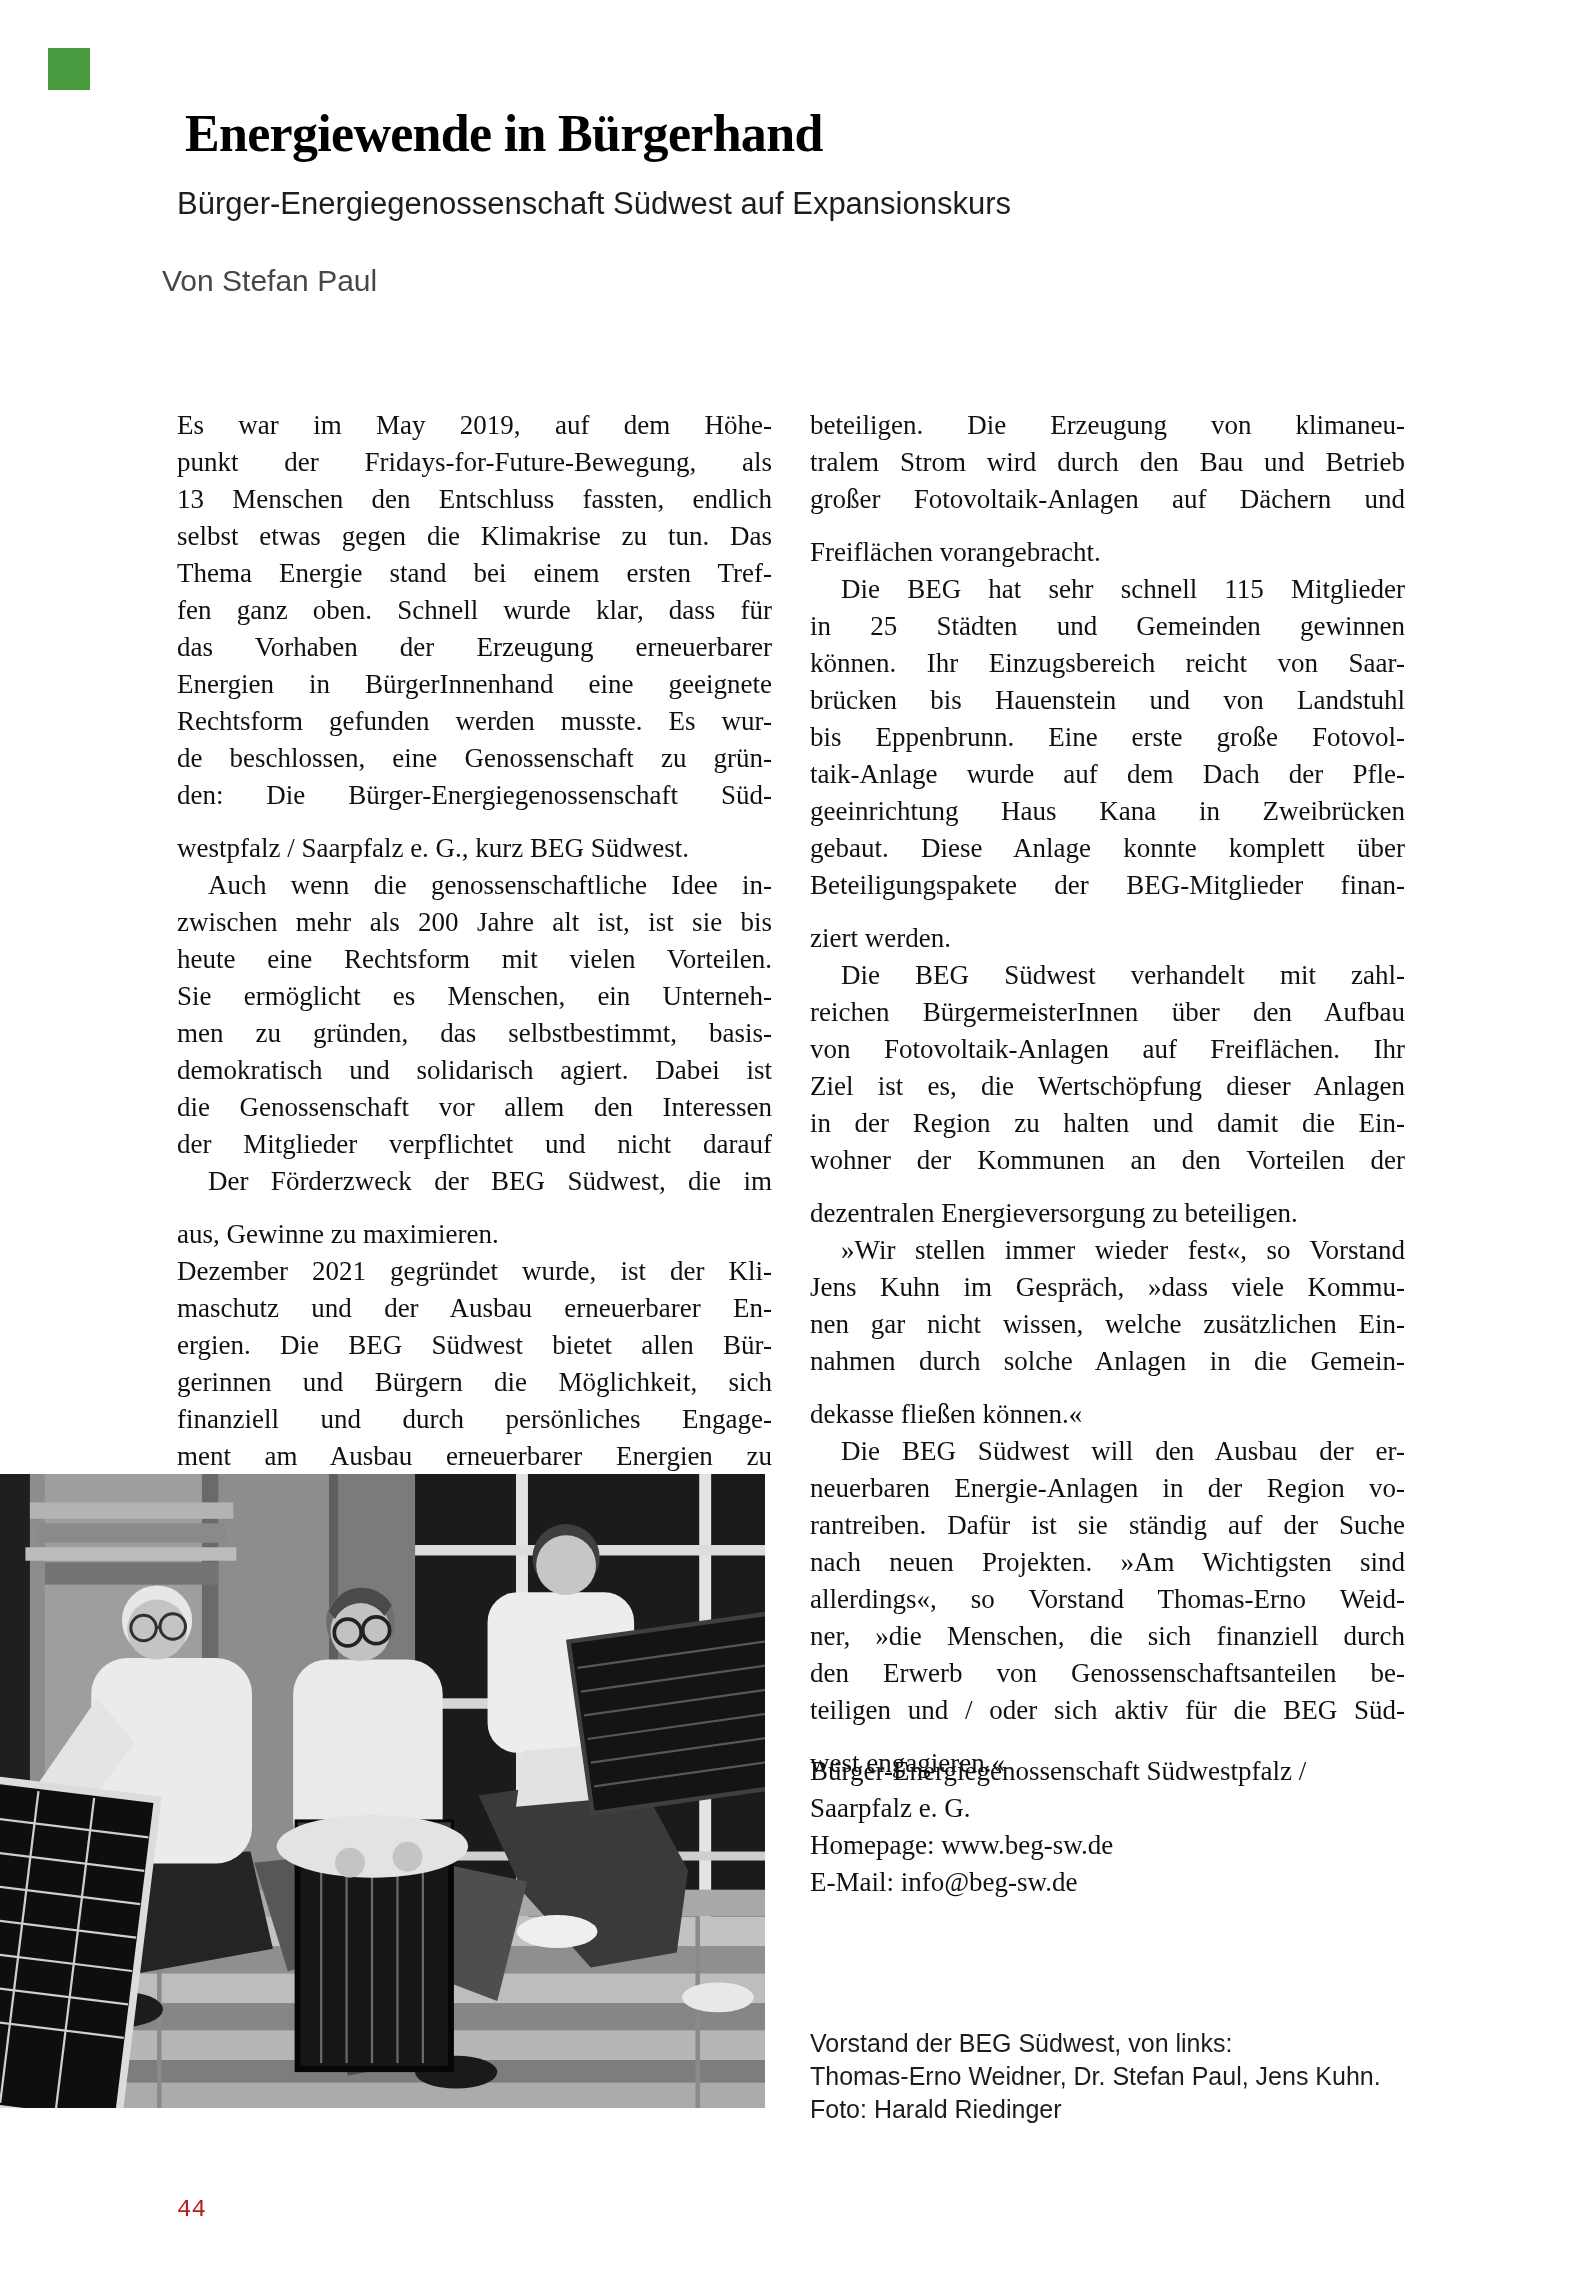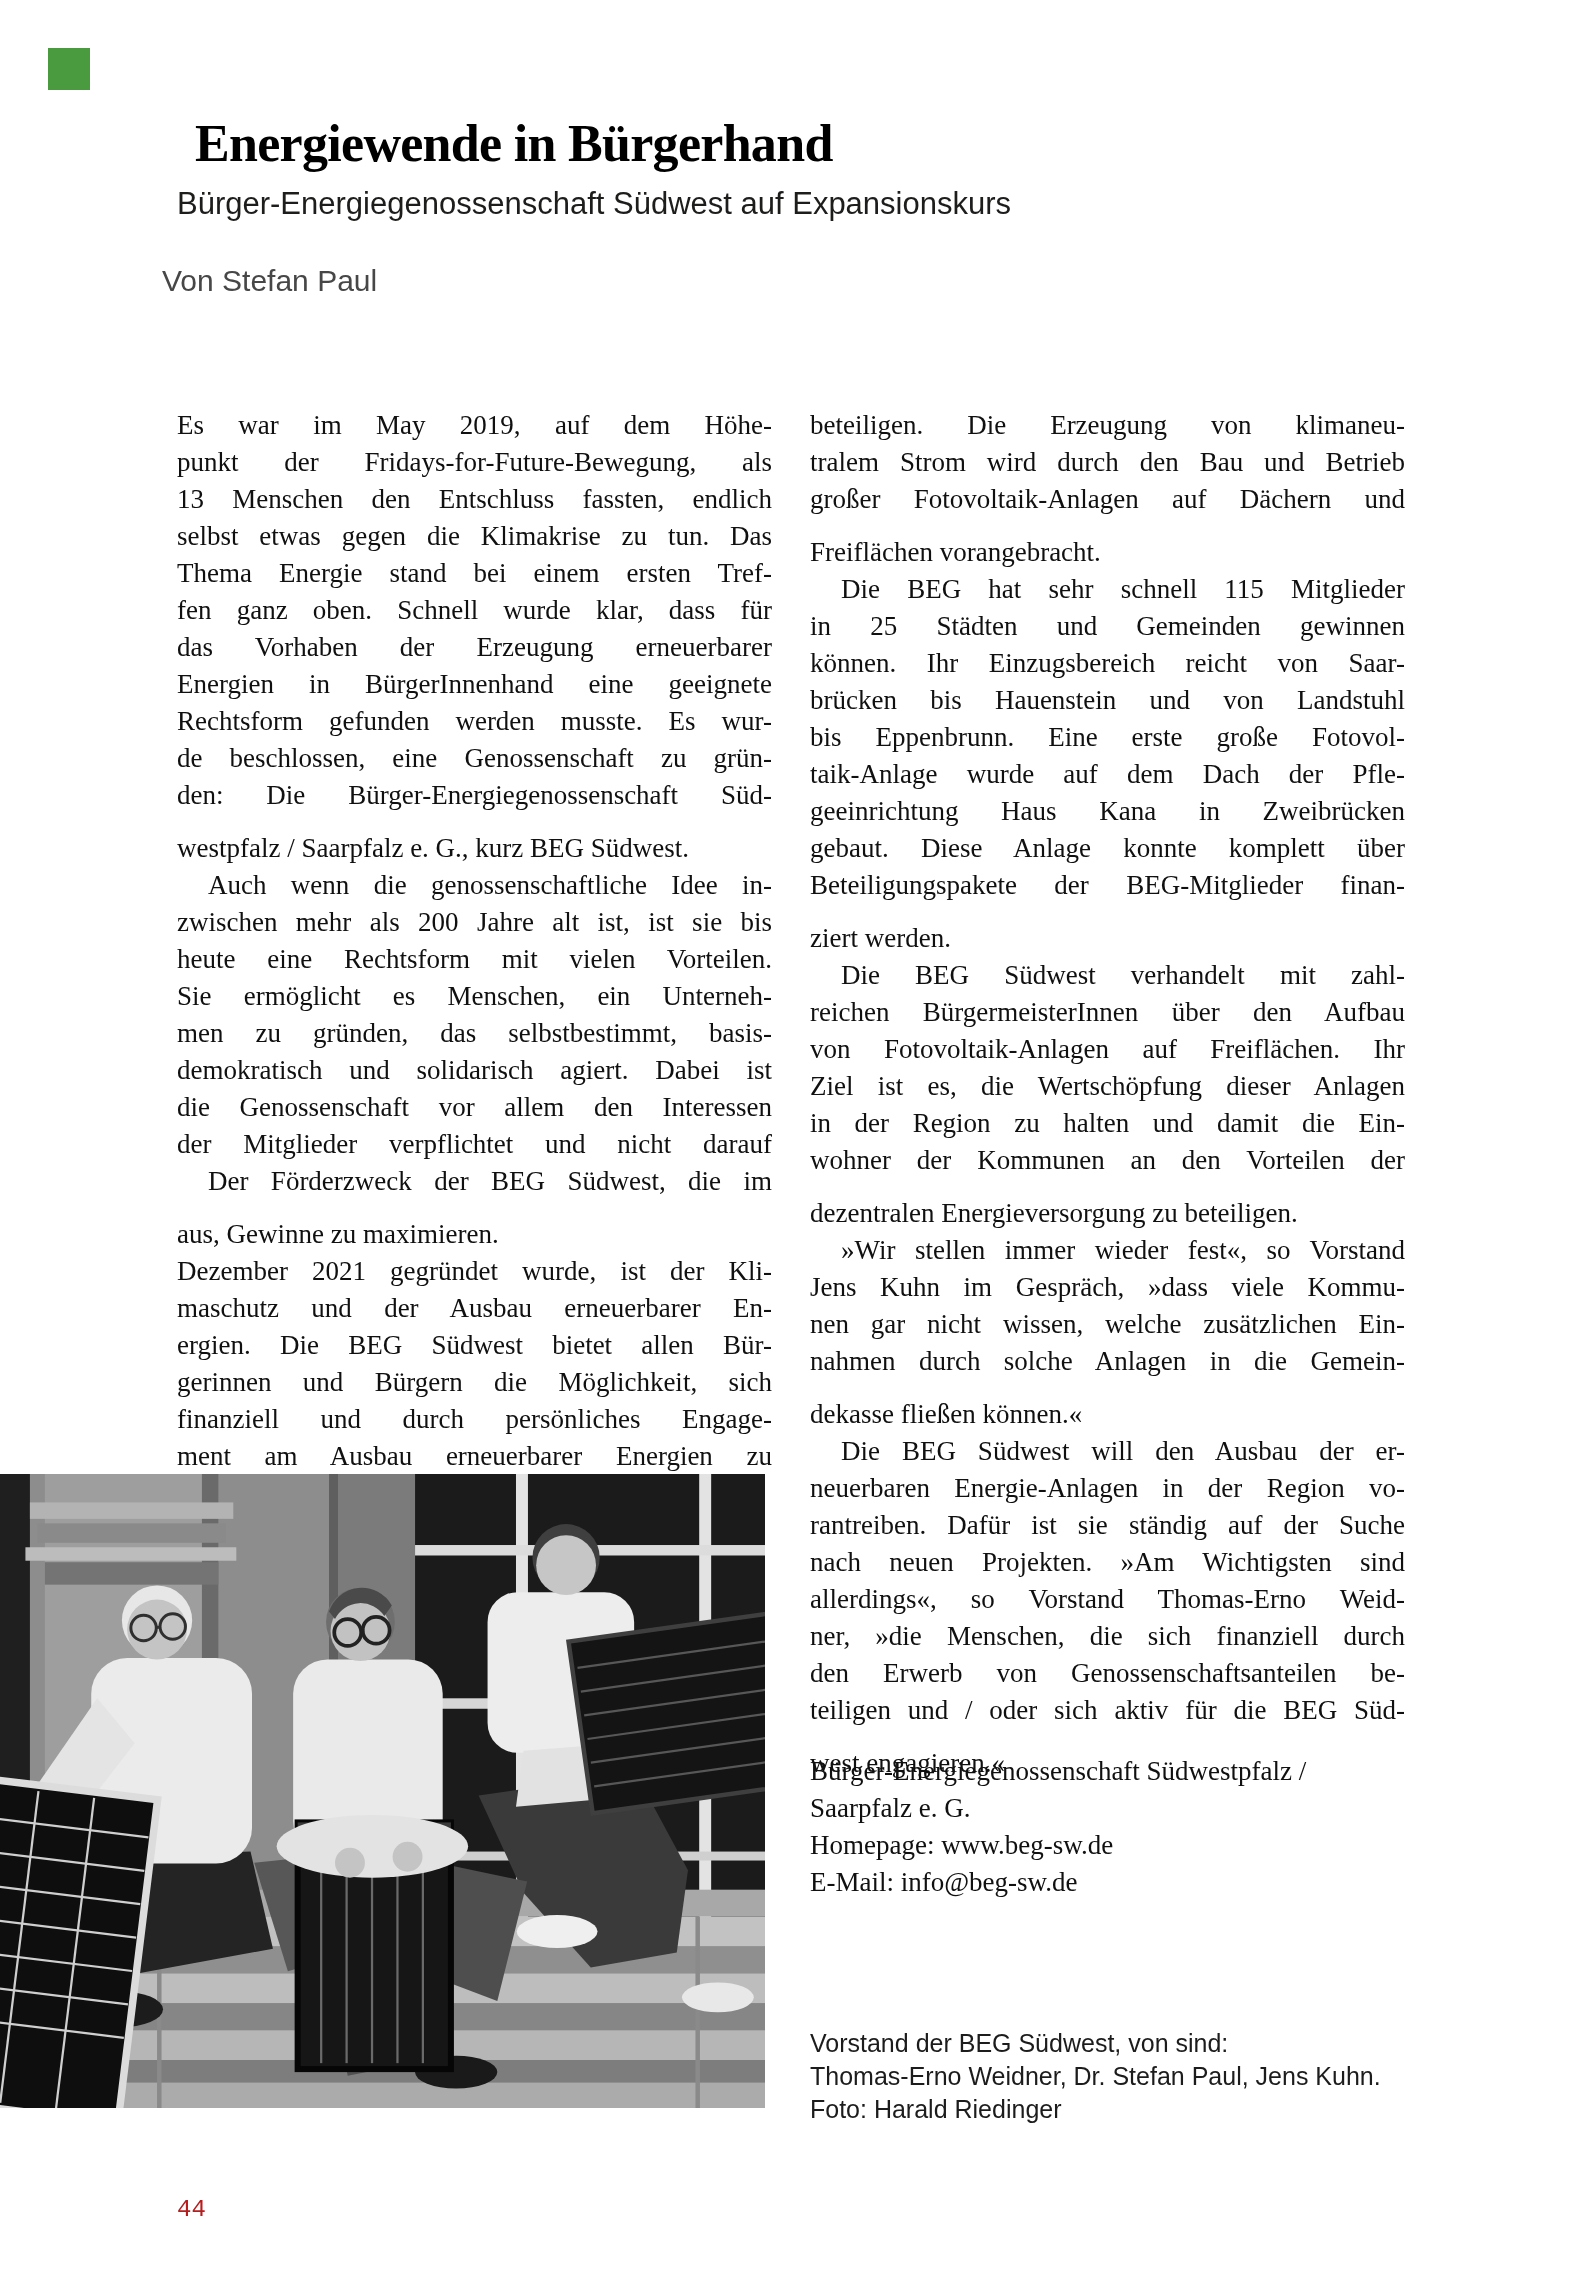--- a/index.html
+++ b/index.html
@@ -12,21 +12,21 @@
     color:#111;
   }
   .accent{
     position:absolute;left:48px;top:48px;width:42px;height:42px;
     background:#4a9a3f;
   }
   .title{
     position:absolute;left:177px;top:97px;width:1271px;
     font-family:"Liberation Serif","DejaVu Serif",serif;
     font-size:52px;font-weight:700;letter-spacing:-0.7px;line-height:1.1;
-    color:#000;margin:18px;
+    color:#000;margin:8px;
   }
   .subtitle{
     position:absolute;left:177px;top:185px;width:1271px;
     font-family:"Liberation Sans","DejaVu Sans",sans-serif;
     font-size:31px;font-weight:400;color:#1d1d1b;line-height:1.2;
   }
   .byline{
     position:absolute;left:162px;top:263px;width:673px;
     font-family:"Liberation Sans","DejaVu Sans",sans-serif;
     font-size:30px;font-weight:400;color:#474747;line-height:1.2;
@@ -243,21 +243,21 @@
       <rect x="530" y="478" width="3" height="310" fill="#6a6a6a"></rect>
       <rect x="564" y="478" width="3" height="310" fill="#6a6a6a"></rect>
 
       <ellipse cx="498" cy="498" rx="128" ry="42" fill="#e3e3e3"></ellipse>
       <circle cx="468" cy="520" r="20" fill="#c4c4c4"></circle>
       <circle cx="545" cy="512" r="20" fill="#c4c4c4"></circle>
     </svg>
   </figure>
 
   <div class="caption">
-      <div class="line">Vorstand der BEG Südwest, von sind:</div>
+      <div class="line">Vorstand der BEG Südwest, von links:</div>
       <div class="line">Thomas-Erno Weidner, Dr. Stefan Paul, Jens Kuhn.</div>
       <div class="line">Foto: Harald Riedinger</div>
     </div>
 
   <div class="pagenum">44</div>
 
 </div>
 
 
 </body></html>

